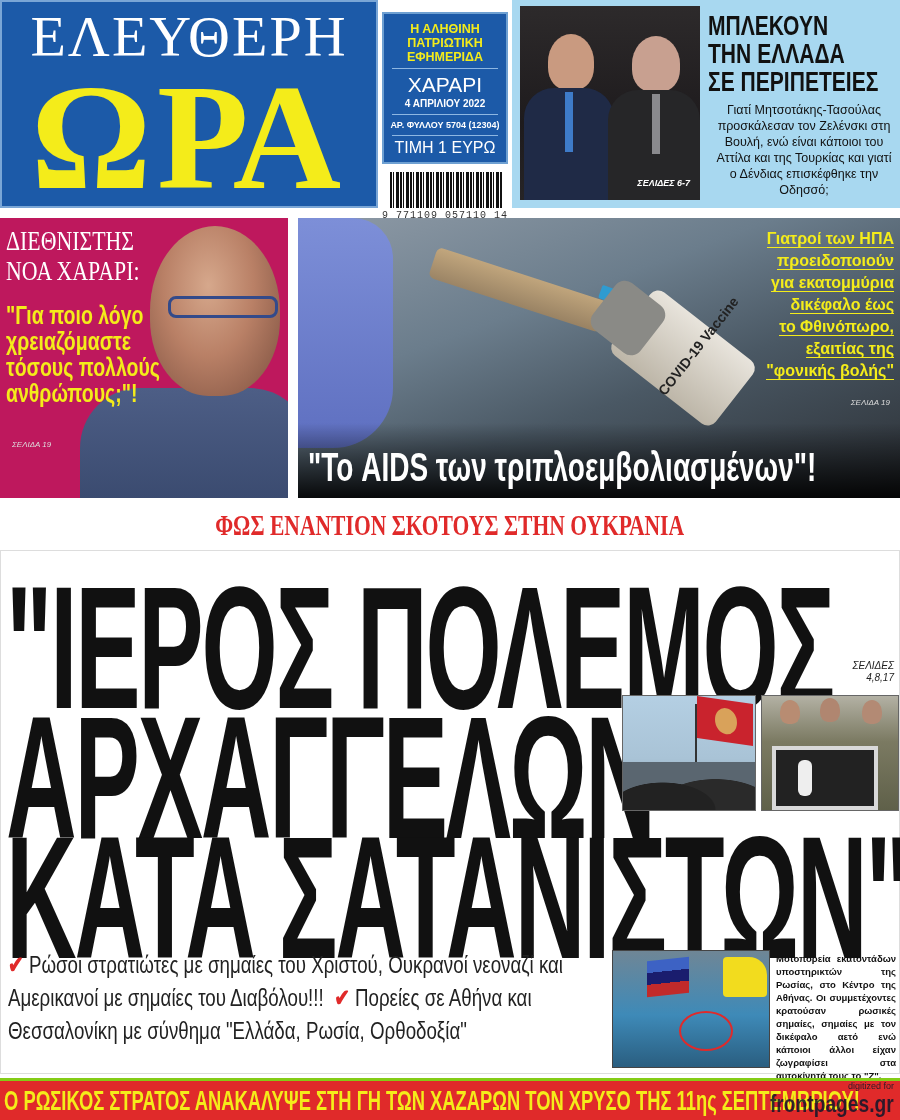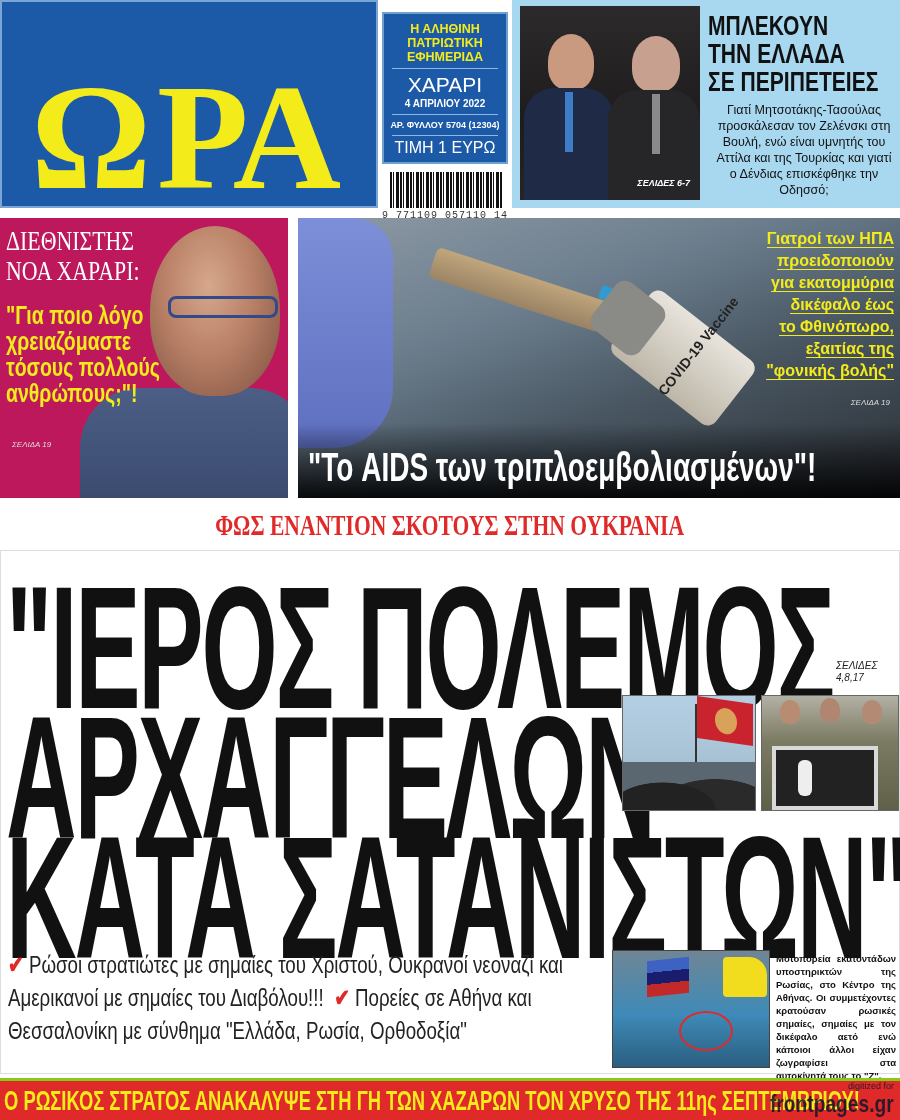--- a/index.html
+++ b/index.html
@@ -75,21 +75,21 @@
     font-size: 30px; line-height: 34px; }
   .kicker span { display: inline-block; transform: scaleX(0.72); }
 
   
   .main-frame { left: 0; top: 550px; width: 900px; height: 524px; border: 1px solid #ddd; }
   .hl { position: absolute; left: 6px; color: #111; font-family: "Liberation Sans", sans-serif; font-weight: bold;
     font-size: 175px; line-height: 1; letter-spacing: -4px; transform: scaleX(0.56); transform-origin: left top; white-space: nowrap; }
   .hl1 { top: 560px; }
   .hl2 { top: 690px; }
   .hl3 { top: 810px; }
-  .pages-label { left: 836px; top: 660px; text-align: left; font-size: 10px; font-style: italic; color: #222; line-height: 12px; width: 58px; }
+  .pages-label { left: 836px; top: 660px; text-align: right; font-size: 10px; font-style: italic; color: #222; line-height: 12px; width: 58px; }
 
   .photo-flag { left: 622px; top: 695px; width: 134px; height: 116px; border: 1px solid #666; overflow: hidden;
     background: linear-gradient(180deg, #b4cfe3 0%, #a9c3d6 55%, #6c7d88 100%); }
   .flag { position: absolute; left: 74px; top: 4px; width: 56px; height: 42px; background: #c9232d; transform: skewY(8deg); }
   .flag-face { position: absolute; left: 18px; top: 8px; width: 22px; height: 26px; border-radius: 50%; background: #d9a25a; }
   .soldiers { position: absolute; left: 0; bottom: 0; width: 100%; height: 48px;
     background: radial-gradient(ellipse at 30% 100%, #222 0 40%, transparent 41%), radial-gradient(ellipse at 70% 100%, #2a2a2a 0 45%, transparent 46%), #5a6670; }
 
   .photo-troops { left: 761px; top: 695px; width: 138px; height: 116px; border: 1px solid #666; overflow: hidden;
     background: linear-gradient(180deg, #b3b1a4 0%, #7b7a62 40%, #5f6049 100%); }
@@ -114,20 +114,21 @@
   .bottom-text { position: absolute; left: 4px; top: 4px; color: #f4ec1a; font-weight: bold; font-size: 27px; line-height: 32px;
     transform: scaleX(0.68); transform-origin: left top; white-space: nowrap; }
   .watermark { position: absolute; right: 6px; top: 0; text-align: right; color: #0f172a; opacity: .85; }
   .watermark .small { font-size: 9px; line-height: 10px; display: block; }
   .watermark .big { font-size: 24px; line-height: 26px; font-weight: bold; transform: scaleX(0.8); display: inline-block; transform-origin: right top; }
 </style>
 </head>
 <body>
 
 <div class="abs masthead">
+  <div class="mast-top">ΕΛΕΥΘΕΡΗ</div>
   <div class="mast-main">ΩΡΑ</div>
 </div>
 
 <div class="abs infobox">
   <div class="info-blue">
     <div class="info-slogan">
       <div>Η ΑΛΗΘΙΝΗ</div>
       <div>ΠΑΤΡΙΩΤΙΚΗ</div>
       <div>ΕΦΗΜΕΡΙΔΑ</div>
     </div>
@@ -151,21 +152,21 @@
     <div class="person" style="left:112px;top:30px;width:48px;height:56px;background:#c8a090;"></div>
     <div class="suit" style="left:88px;top:84px;width:92px;height:110px;background:#262628;"></div>
     <div style="position:absolute;left:132px;top:88px;width:8px;height:60px;background:#8a8a8e;"></div>
     <div class="story1-caption">ΣΕΛΙΔΕΣ 6-7</div>
   </div>
   <div class="story1-title">
     <div>ΜΠΛΕΚΟΥΝ</div>
     <div>ΤΗΝ ΕΛΛΑΔΑ</div>
     <div>ΣΕ ΠΕΡΙΠΕΤΕΙΕΣ</div>
   </div>
-  <div class="story1-text">Γιατί Μητσοτάκης-Τασούλας προσκάλεσαν τον Ζελένσκι στη Βουλή, ενώ είναι υμνητής του Αττίλα και της Τουρκίας και γιατί ο Δένδιας επισκέφθηκε την Οδησσό;</div>
+  <div class="story1-text">Γιατί Μητσοτάκης-Τασούλας προσκάλεσαν τον Ζελένσκι στη Βουλή, ενώ είναι κάποιοι του Αττίλα και της Τουρκίας και γιατί ο Δένδιας επισκέφθηκε την Οδησσό;</div>
 </div>
 
 <div class="abs harari">
   <div class="harari-body"></div>
   <div class="harari-head"></div>
   <div class="harari-glasses"></div>
   <div class="harari-label">
     <div>ΔΙΕΘΝΙΣΤΗΣ</div>
     <div>ΝΟΑ ΧΑΡΑΡΙ:</div>
   </div>

